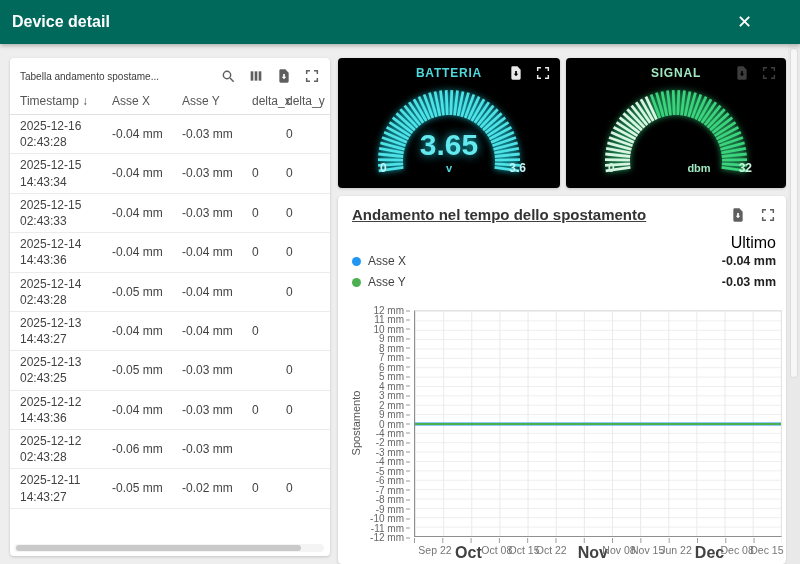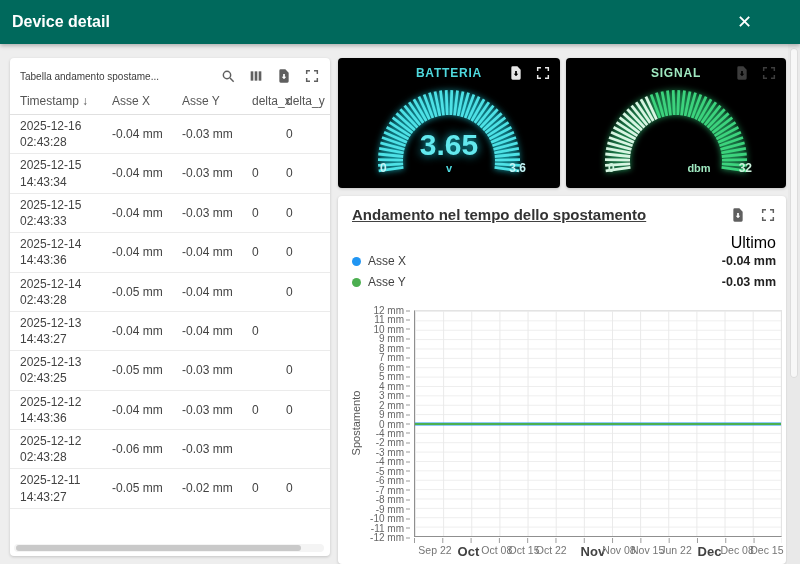--- a/index.html
+++ b/index.html
@@ -83,21 +83,21 @@
     background-image:
       linear-gradient(to right, #e9e9e9 1px, transparent 1px),
       linear-gradient(to bottom, #ededed 1px, transparent 1px);
     background-size:7.6923% 100%, 100% 4.1667%; }
   .series-line { position:absolute; left:0; right:0; transform:translateY(-50%); }
   .x-tick-dashes { position:absolute; left:62px; right:0; top:234px; height:5px;
     background-image:linear-gradient(to right, #9b9b9b 1px, transparent 1px);
     background-size:7.6923% 100%; }
   .x-ticks { position:absolute; left:62px; right:0; top:240px; height:16px; }
   .xtick { position:absolute; transform:translateX(-50%); font-size:10.5px; color:#757575; white-space:nowrap; }
-  .xtick.bold { font-size:13px; font-weight:bold; color:#424242; }
+  .xtick.bold { font-size:16px; font-weight:bold; color:#424242; }
 
   
   .v-scrollbar { position:absolute; right:0; top:44px; width:12px; height:520px; background:#e9e9e9; }
   .v-scrollbar .thumb { position:absolute; left:2px; width:8px; top:4px; height:330px;
     background:#f7f7f7; border-radius:4px; box-shadow:inset 0 0 0 1px #dcdcdc; }
 </style>
 </head>
 <body>
 
 <div class="dlg-header">

